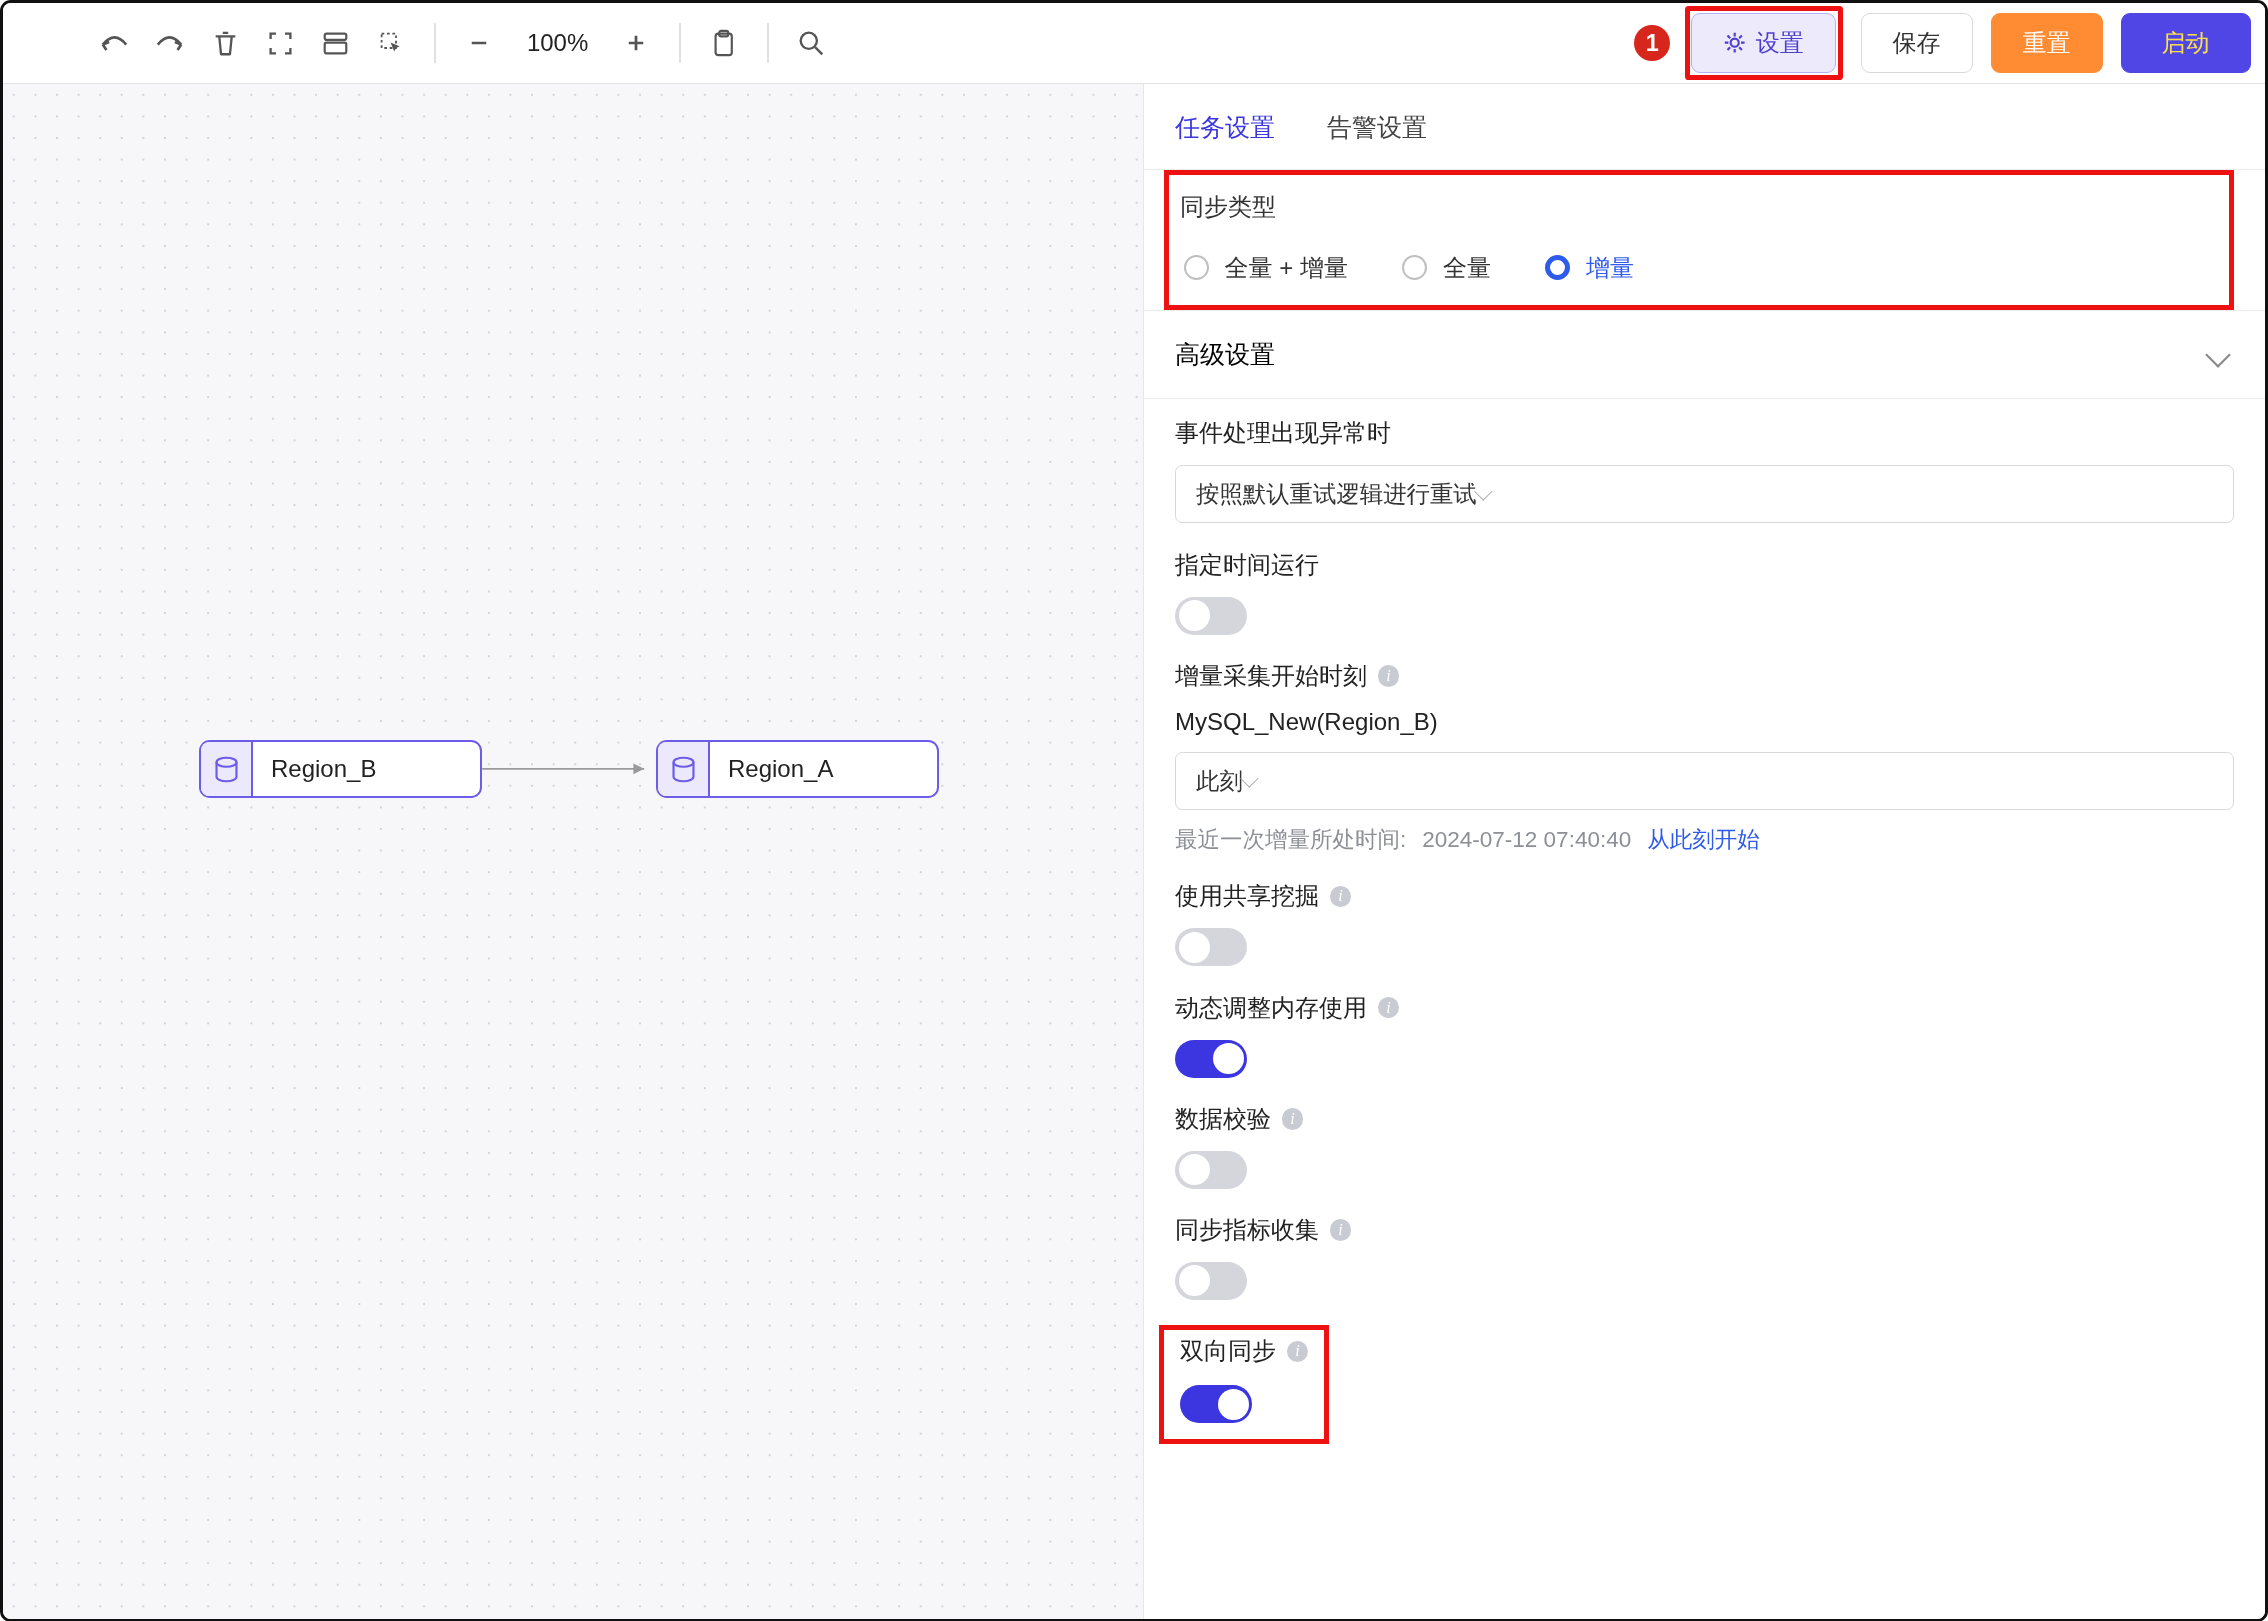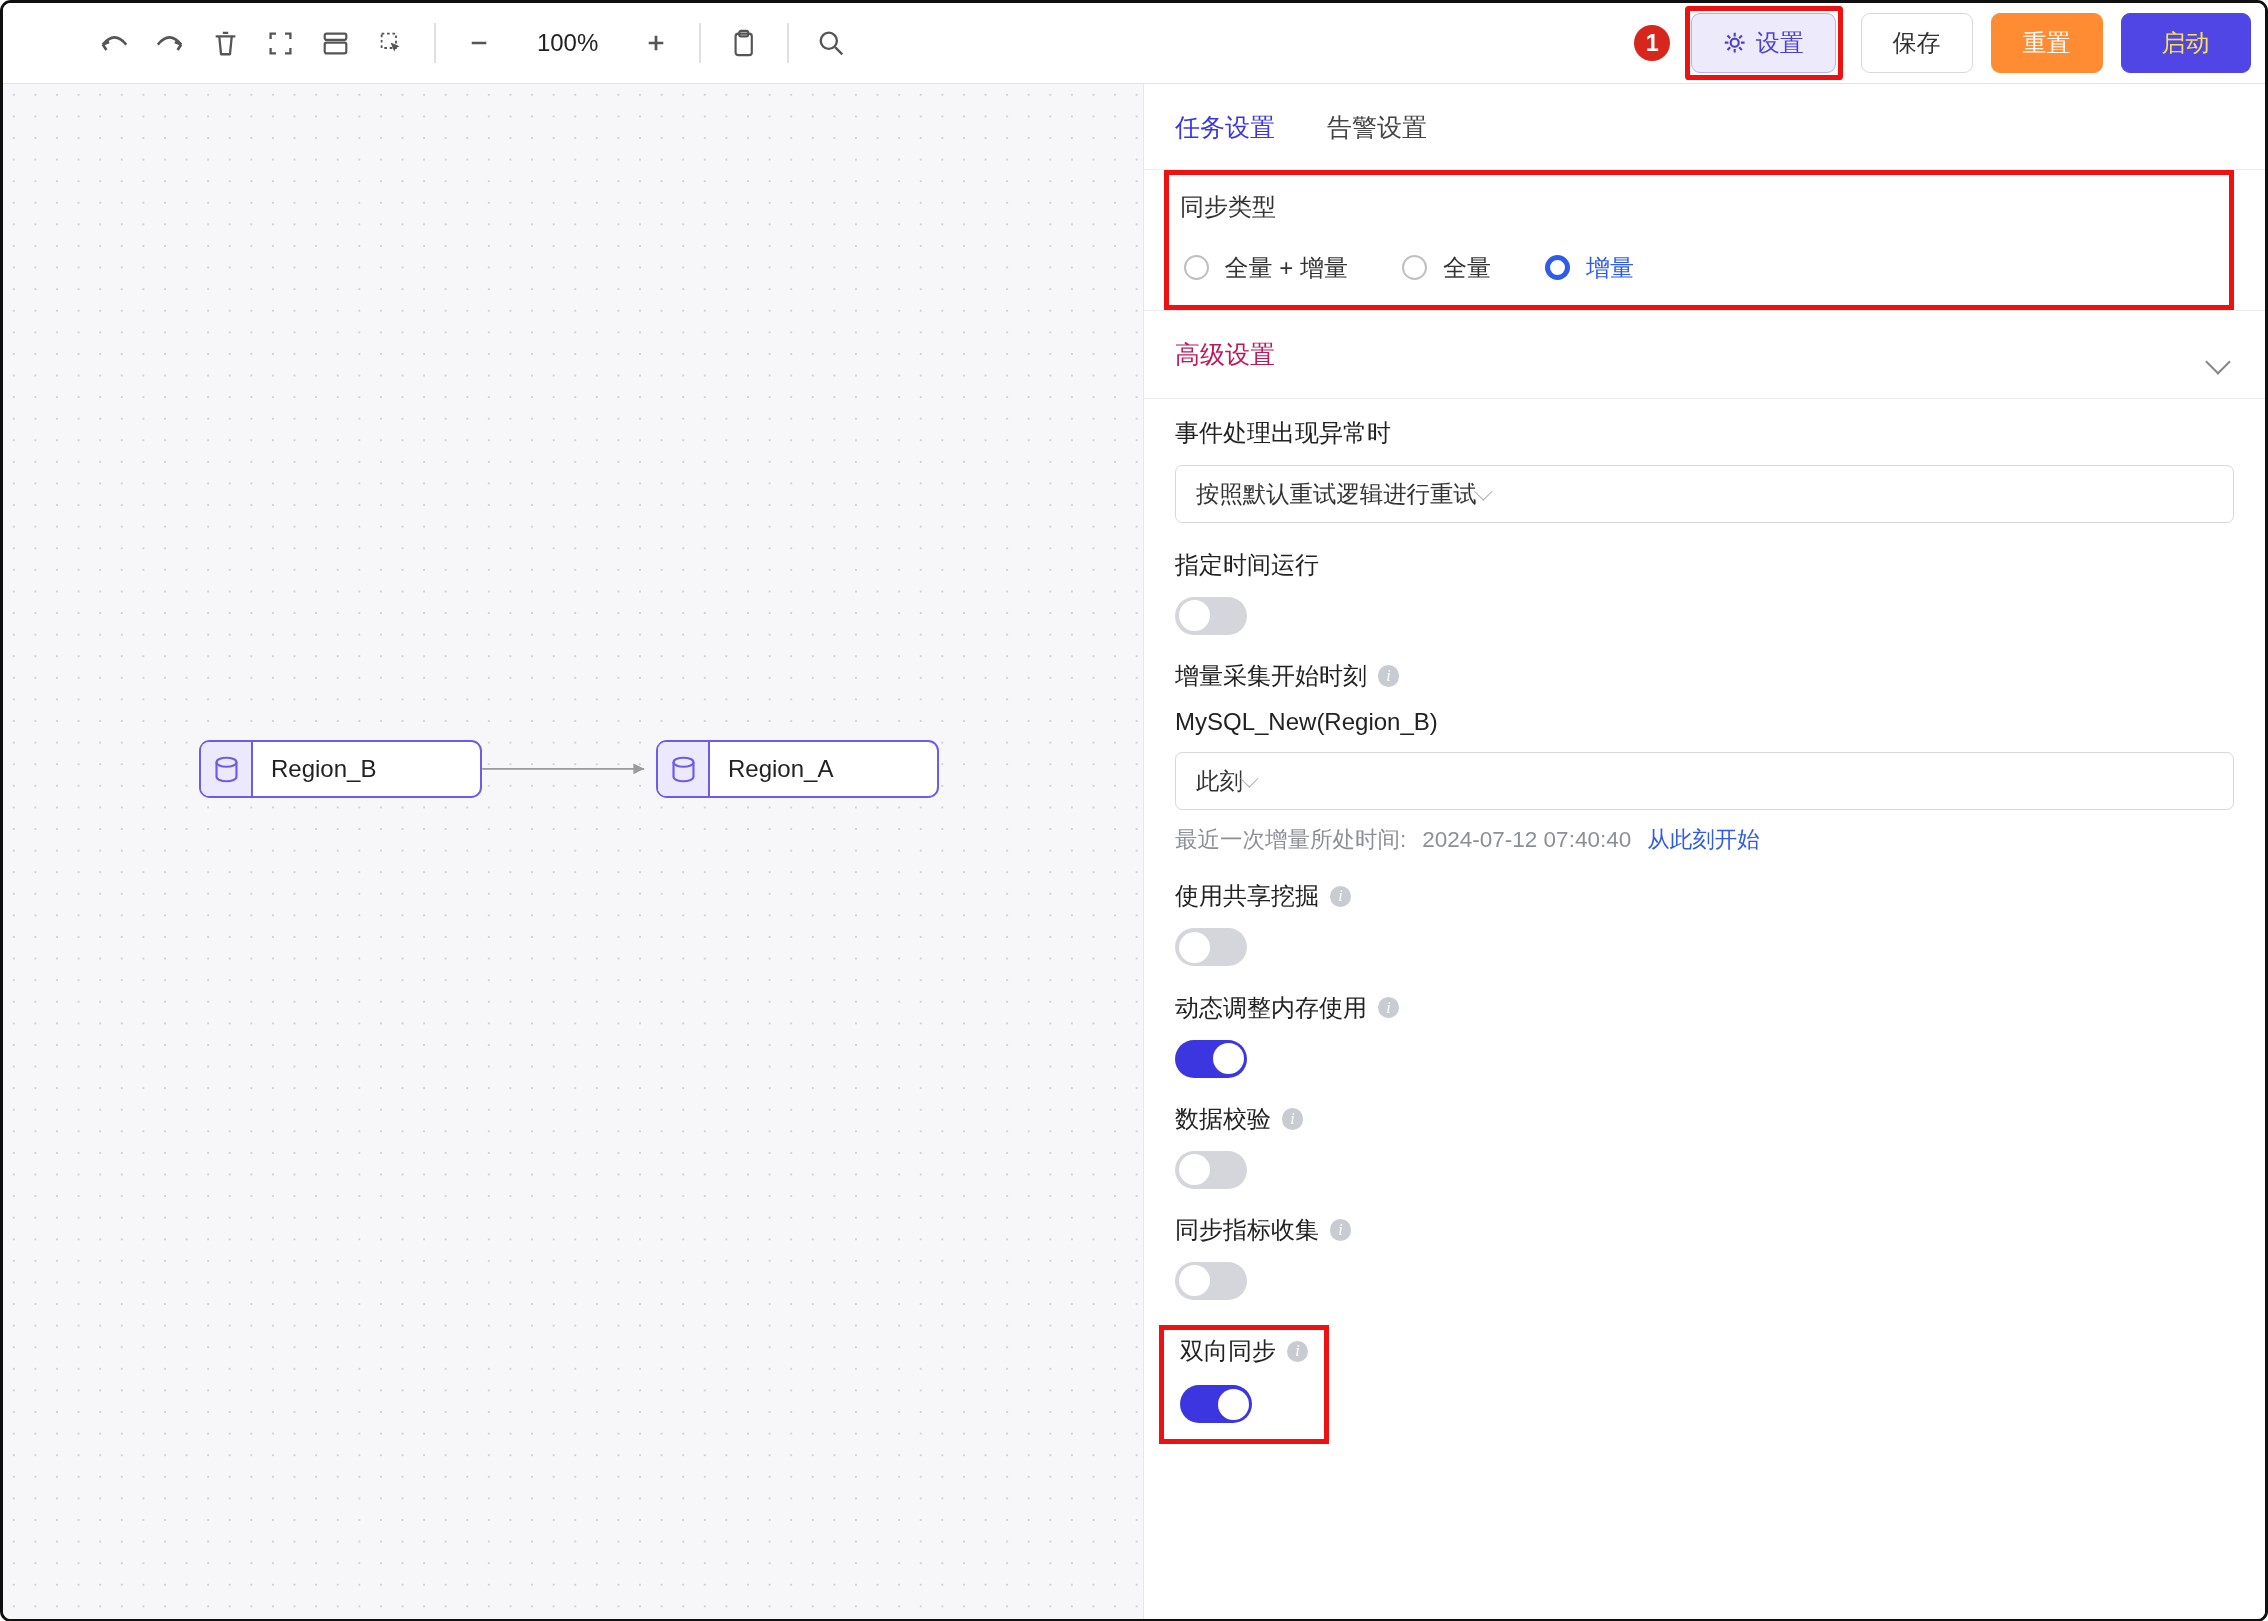--- a/index.html
+++ b/index.html
@@ -22,21 +22,21 @@
     font-size: 23.4px;
   }
   .tb-left, .tb-right { display: flex; align-items: center; gap: 5.4px; }
   .tb-left { flex: 0 0 auto; padding-left: 72px; }
   .tb-spacer { flex: 1; }
   .tb-icon-btn {
     width: 50px; height: 50px; display: flex; align-items: center; justify-content: center;
     border-radius: 7.2px; cursor: pointer; color: #555;
   }
   .tb-sep { width: 1.8px; height: 40px; background: #e0e0e0; margin: 0 12.6px; }
-  .tb-zoom { display: flex; align-items: center; gap: 22px; }
+  .tb-zoom { display: flex; align-items: center; gap: 12px; }
   .zoom-val { width: 83px; text-align: center; font-size: 24px; color: #222; }
   .tb-btn {
     height: 60px; padding: 0 31px; border-radius: 9px; font-size: 24px;
     display: flex; align-items: center; justify-content: center; gap: 9px;
     cursor: pointer; border: 1.8px solid #d9d9d9; background: #fff; color: #333;
     margin-left: 18px;
   }
   .tb-btn.settings { border-color: #b7b0f5; background: #eceafb; color: #4d3fd0; }
   .tb-btn.reset   { border-color: #ff8b33; background: #ff8b33; color: #fff; }
   .tb-btn.start   { border-color: #4f46e5; background: #4f46e5; color: #fde047; padding: 0 40px; }
@@ -106,23 +106,23 @@
     display: flex; align-items: center; justify-content: center; background:#fff;
   }
   .radio-item.selected .radio-outer { border-color: #2f5bea; border-width: 5.4px; }
   .radio-item.selected .radio-inner { width: 10.8px; height: 10.8px; border-radius: 50%; background: #fff; }
   .radio-item.selected { color: #2f5bea; font-weight: 500; }
   .sync-type-hl {
     border: 5.4px solid #e11; padding: 0 10.8px;
   }
   
   .collapse-head {
-    display: flex; align-items: flex-end; justify-content: space-between;
+    display: flex; align-items: center; justify-content: space-between;
     padding: 27px 31px; border-top: 0.9px solid #ececec; border-bottom: 0.9px solid #ececec;
-    font-size: 25px; color: #be185d; font-weight: 500; cursor: pointer;
+    font-size: 25px; color: #000000; font-weight: 500; cursor: pointer;
   }
   .chevron { width: 18px; height: 18px; border-right: 2.7px solid #888; border-bottom: 2.7px solid #888; transform: rotate(45deg); margin-right: 7.2px; }
   .field { padding: 18px 31px 7.2px; }
   .field-label { font-size: 24px; color: #222; margin-bottom: 16px; display: flex; align-items: center; gap: 10.8px; }
   .info-icon {
     width: 21.6px; height: 21.6px; border-radius: 50%; background: #c9cbd2;
     color: #fff; font-size: 16px; display: flex; align-items: center; justify-content: center;
     font-style: italic; font-family: Georgia, serif;
   }
   .select-box {

